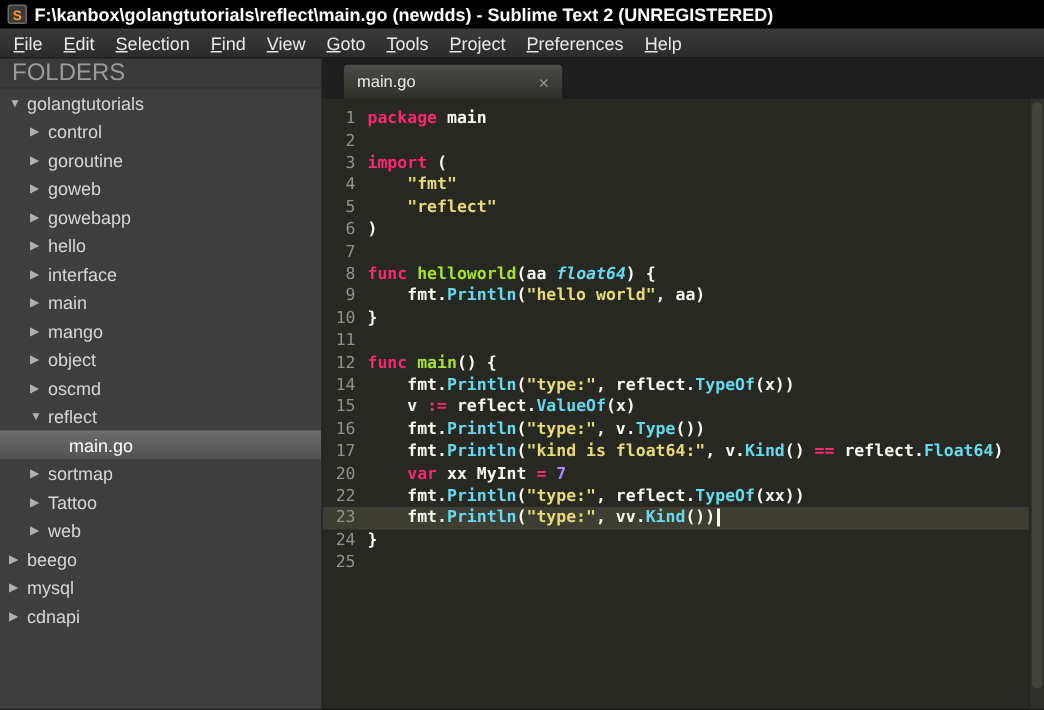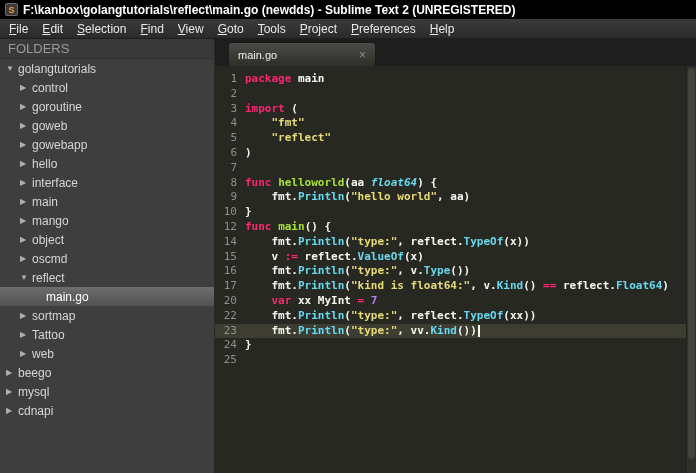--- a/index.html
+++ b/index.html
@@ -22,21 +22,21 @@
   .menu-item { display:inline-block; padding:2px 7px; cursor:default; }
   .menu-item::first-letter { text-decoration:underline; }
 
   
   .main { flex:1; display:flex; min-height:0; }
 
   
   .sidebar { width:215px; flex:none; background:#3e3e3e; color:#d6d6d6; font-size:12px;
              border-right:1px solid #2a2a2a; overflow:hidden; }
   .folders-header { height:20px; line-height:20px; padding-left:8px; color:#9b9b9b;
-                    font-size:13px; background:#393939; border-bottom:1px solid #333; }
+                    font-size:16px; background:#393939; border-bottom:1px solid #333; }
   .tree-row { height:19px; display:flex; align-items:center; white-space:nowrap; }
   .tree-row.selected { background:linear-gradient(#6e6e6e,#515151); color:#fff; }
   .arrow { width:12px; flex:none; font-size:8px; color:#b0b0b0; text-align:left; }
   .tree-label { overflow:hidden; text-overflow:ellipsis; }
 
   
   .editor-pane { flex:1; min-width:0; display:flex; flex-direction:column; background:#272822; }
   .tabbar { height:27px; flex:none; background:#1e1e1e; display:flex; align-items:flex-end;
             padding-left:13px; }
   .tab { height:24px; width:148px; background:linear-gradient(#4b4b47,#2e2e29);
@@ -186,20 +186,21 @@
             <div class="row"><span class="ln">1</span><span class="code"><span class="tk-kw">package</span><span class="tk-pl"> main</span></span></div>
             <div class="row"><span class="ln">2</span><span class="code"></span></div>
             <div class="row"><span class="ln">3</span><span class="code"><span class="tk-kw">import</span><span class="tk-pl"> (</span></span></div>
             <div class="row"><span class="ln">4</span><span class="code"><span class="tk-pl">    </span><span class="tk-str">"fmt"</span></span></div>
             <div class="row"><span class="ln">5</span><span class="code"><span class="tk-pl">    </span><span class="tk-str">"reflect"</span></span></div>
             <div class="row"><span class="ln">6</span><span class="code"><span class="tk-pl">)</span></span></div>
             <div class="row"><span class="ln">7</span><span class="code"></span></div>
             <div class="row"><span class="ln">8</span><span class="code"><span class="tk-kw">func</span><span class="tk-pl"> </span><span class="tk-fnd">helloworld</span><span class="tk-pl">(aa </span><span class="tk-typ">float64</span><span class="tk-pl">) {</span></span></div>
             <div class="row"><span class="ln">9</span><span class="code"><span class="tk-pl">    fmt.</span><span class="tk-fnc">Println</span><span class="tk-pl">(</span><span class="tk-str">"hello world"</span><span class="tk-pl">, aa)</span></span></div>
             <div class="row"><span class="ln">10</span><span class="code"><span class="tk-pl">}</span></span></div>
+            <div class="row"><span class="ln">11</span><span class="code"></span></div>
             <div class="row"><span class="ln">12</span><span class="code"><span class="tk-kw">func</span><span class="tk-pl"> </span><span class="tk-fnd">main</span><span class="tk-pl">() {</span></span></div>
             <div class="row"><span class="ln">14</span><span class="code"><span class="tk-pl">    fmt.</span><span class="tk-fnc">Println</span><span class="tk-pl">(</span><span class="tk-str">"type:"</span><span class="tk-pl">, reflect.</span><span class="tk-fnc">TypeOf</span><span class="tk-pl">(x))</span></span></div>
             <div class="row"><span class="ln">15</span><span class="code"><span class="tk-pl">    v </span><span class="tk-kw">:=</span><span class="tk-pl"> reflect.</span><span class="tk-fnc">ValueOf</span><span class="tk-pl">(x)</span></span></div>
             <div class="row"><span class="ln">16</span><span class="code"><span class="tk-pl">    fmt.</span><span class="tk-fnc">Println</span><span class="tk-pl">(</span><span class="tk-str">"type:"</span><span class="tk-pl">, v.</span><span class="tk-fnc">Type</span><span class="tk-pl">())</span></span></div>
             <div class="row"><span class="ln">17</span><span class="code"><span class="tk-pl">    fmt.</span><span class="tk-fnc">Println</span><span class="tk-pl">(</span><span class="tk-str">"kind is float64:"</span><span class="tk-pl">, v.</span><span class="tk-fnc">Kind</span><span class="tk-pl">() </span><span class="tk-kw">==</span><span class="tk-pl"> reflect.</span><span class="tk-fnc">Float64</span><span class="tk-pl">)</span></span></div>
             <div class="row"><span class="ln">20</span><span class="code"><span class="tk-pl">    </span><span class="tk-kw">var</span><span class="tk-pl"> xx MyInt </span><span class="tk-kw">=</span><span class="tk-pl"> </span><span class="tk-num">7</span></span></div>
             <div class="row"><span class="ln">22</span><span class="code"><span class="tk-pl">    fmt.</span><span class="tk-fnc">Println</span><span class="tk-pl">(</span><span class="tk-str">"type:"</span><span class="tk-pl">, reflect.</span><span class="tk-fnc">TypeOf</span><span class="tk-pl">(xx))</span></span></div>
             <div class="row current"><span class="ln">23</span><span class="code"><span class="tk-pl">    fmt.</span><span class="tk-fnc">Println</span><span class="tk-pl">(</span><span class="tk-str">"type:"</span><span class="tk-pl">, vv.</span><span class="tk-fnc">Kind</span><span class="tk-pl">())</span><span class="cursor"></span></span></div>
             <div class="row"><span class="ln">24</span><span class="code"><span class="tk-pl">}</span></span></div>
             <div class="row"><span class="ln">25</span><span class="code"></span></div>

